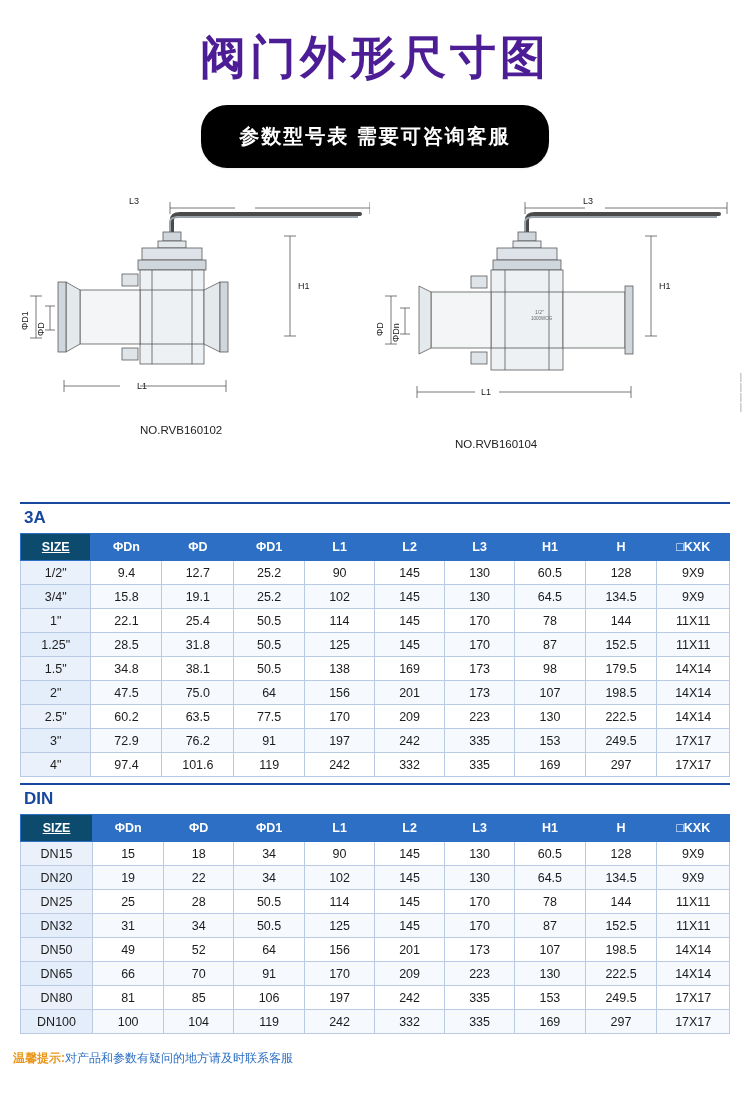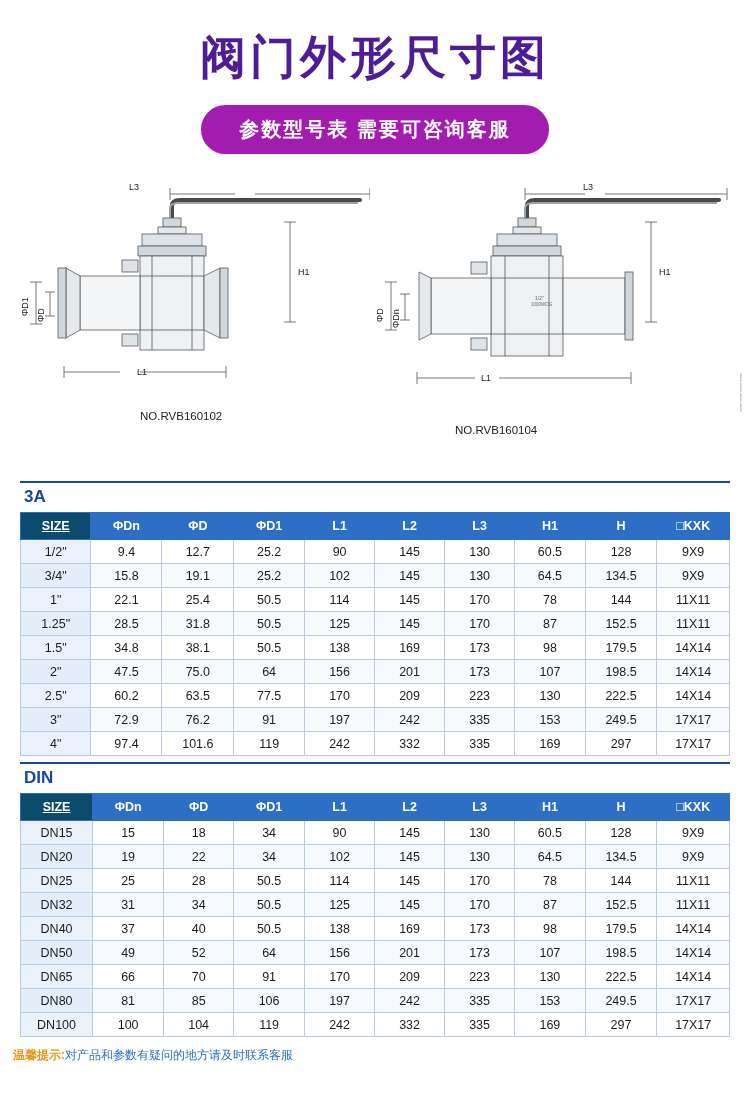--- a/index.html
+++ b/index.html
@@ -29,27 +29,27 @@
     color: #4c1d95;
     padding-top: 30px;
     line-height: 1.2;
   }
   .pill-wrap {
     display: flex;
     justify-content: center;
     margin-top: 20px;
   }
   .pill {
-    background: #a21caf;
+    background: #000000;
     color: #ffffff;
     font-size: 20px;
     font-weight: bold;
     letter-spacing: 2px;
     border-radius: 26px;
-    padding: 11px 38px;
+    padding: 18px 38px;
     box-shadow: 0 1px 2px rgba(0,0,0,0.08);
   }
   
   .drawings {
     position: relative;
     height: 300px;
     margin-top: 18px;
   }
   .drawing {
     position: absolute;
@@ -71,21 +71,21 @@
     right: 8px;
     top: 372px;
     font-size: 9px;
     color: #999;
     line-height: 10px;
     text-align: right;
   }
 
   
   .tables {
-    margin: 9px 20px;
+    margin: 16px 20px;
   }
   .tbl-block { margin-bottom: 6px; }
   .tbl-title {
     font-size: 17px;
     font-weight: bold;
     color: #17489e;
     padding: 4px 0 5px 4px;
     border-top: 2px solid #17489e;
   }
   table {
@@ -492,32 +492,20 @@
             <td>34</td>
             <td>50.5</td>
             <td>125</td>
             <td>145</td>
             <td>170</td>
             <td>87</td>
             <td>152.5</td>
             <td>11X11</td>
           </tr>
           <tr>
-            <td class="first">DN40</td>
-            <td>37</td>
-            <td>40</td>
-            <td>50.5</td>
-            <td>138</td>
-            <td>169</td>
-            <td>173</td>
-            <td>98</td>
-            <td>179.5</td>
-            <td>14X14</td>
-          </tr>
-          <tr>
             <td class="first">DN50</td>
             <td>49</td>
             <td>52</td>
             <td>64</td>
             <td>156</td>
             <td>201</td>
             <td>173</td>
             <td>107</td>
             <td>198.5</td>
             <td>14X14</td>

